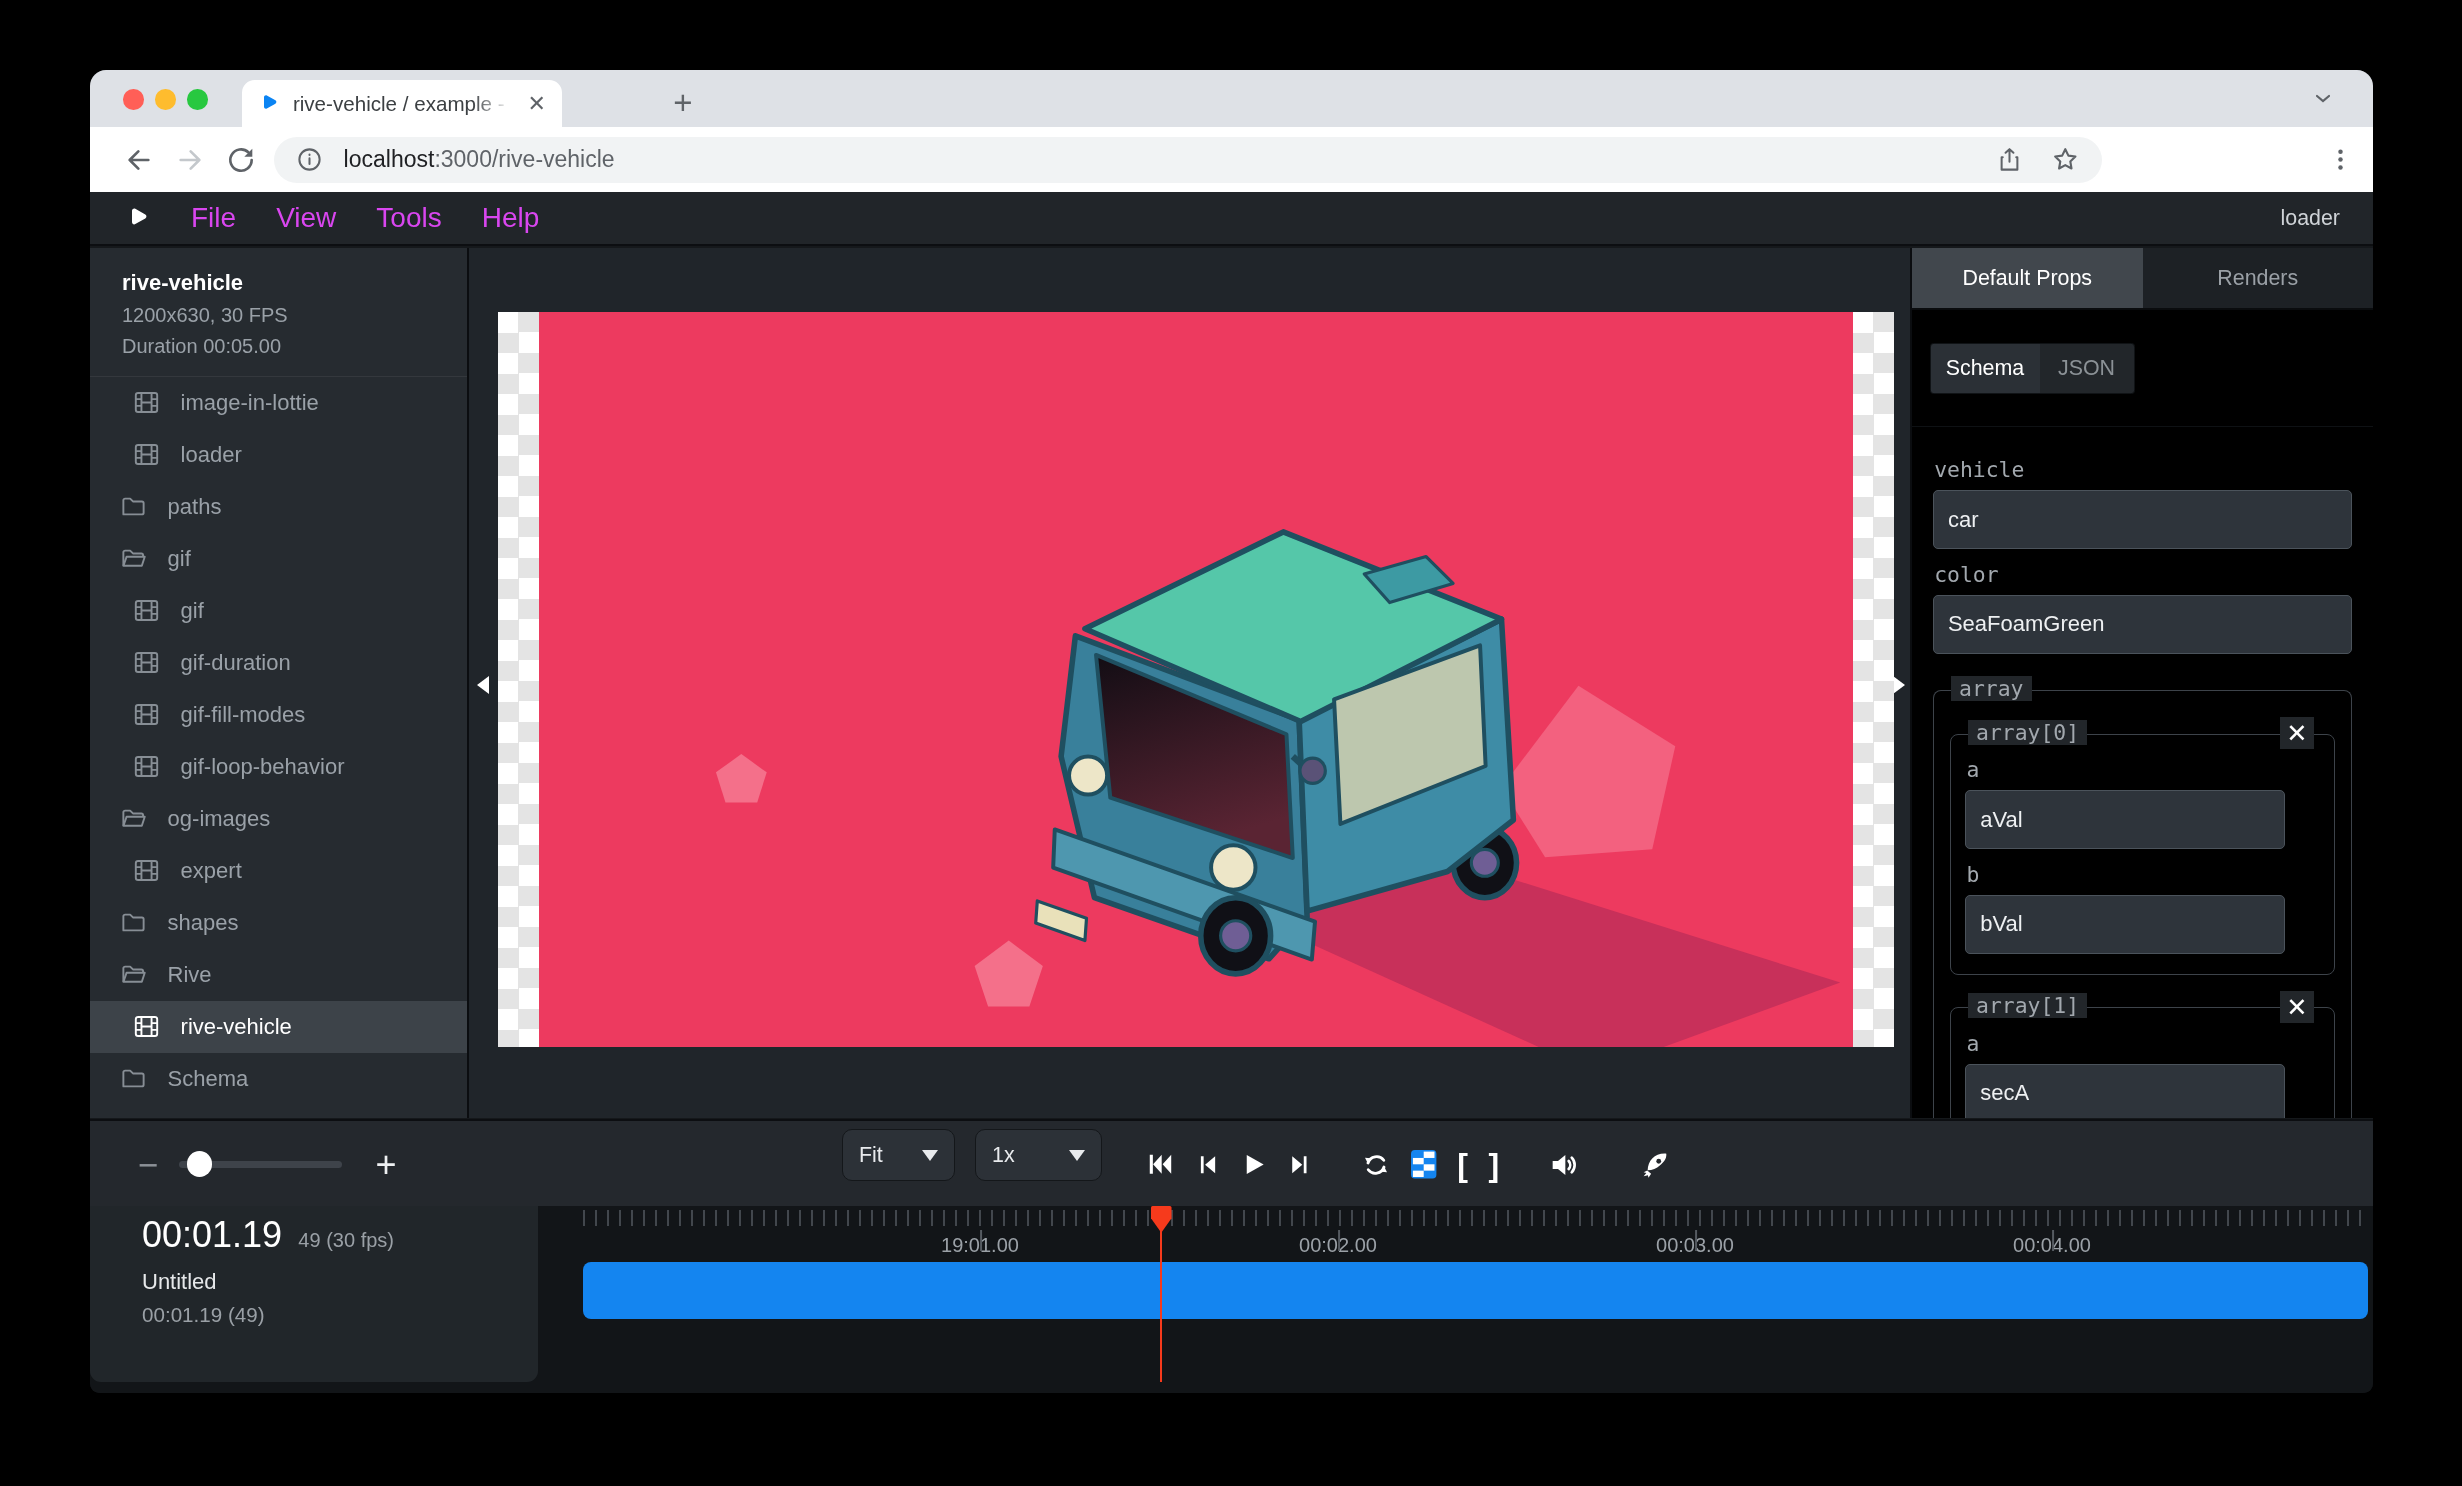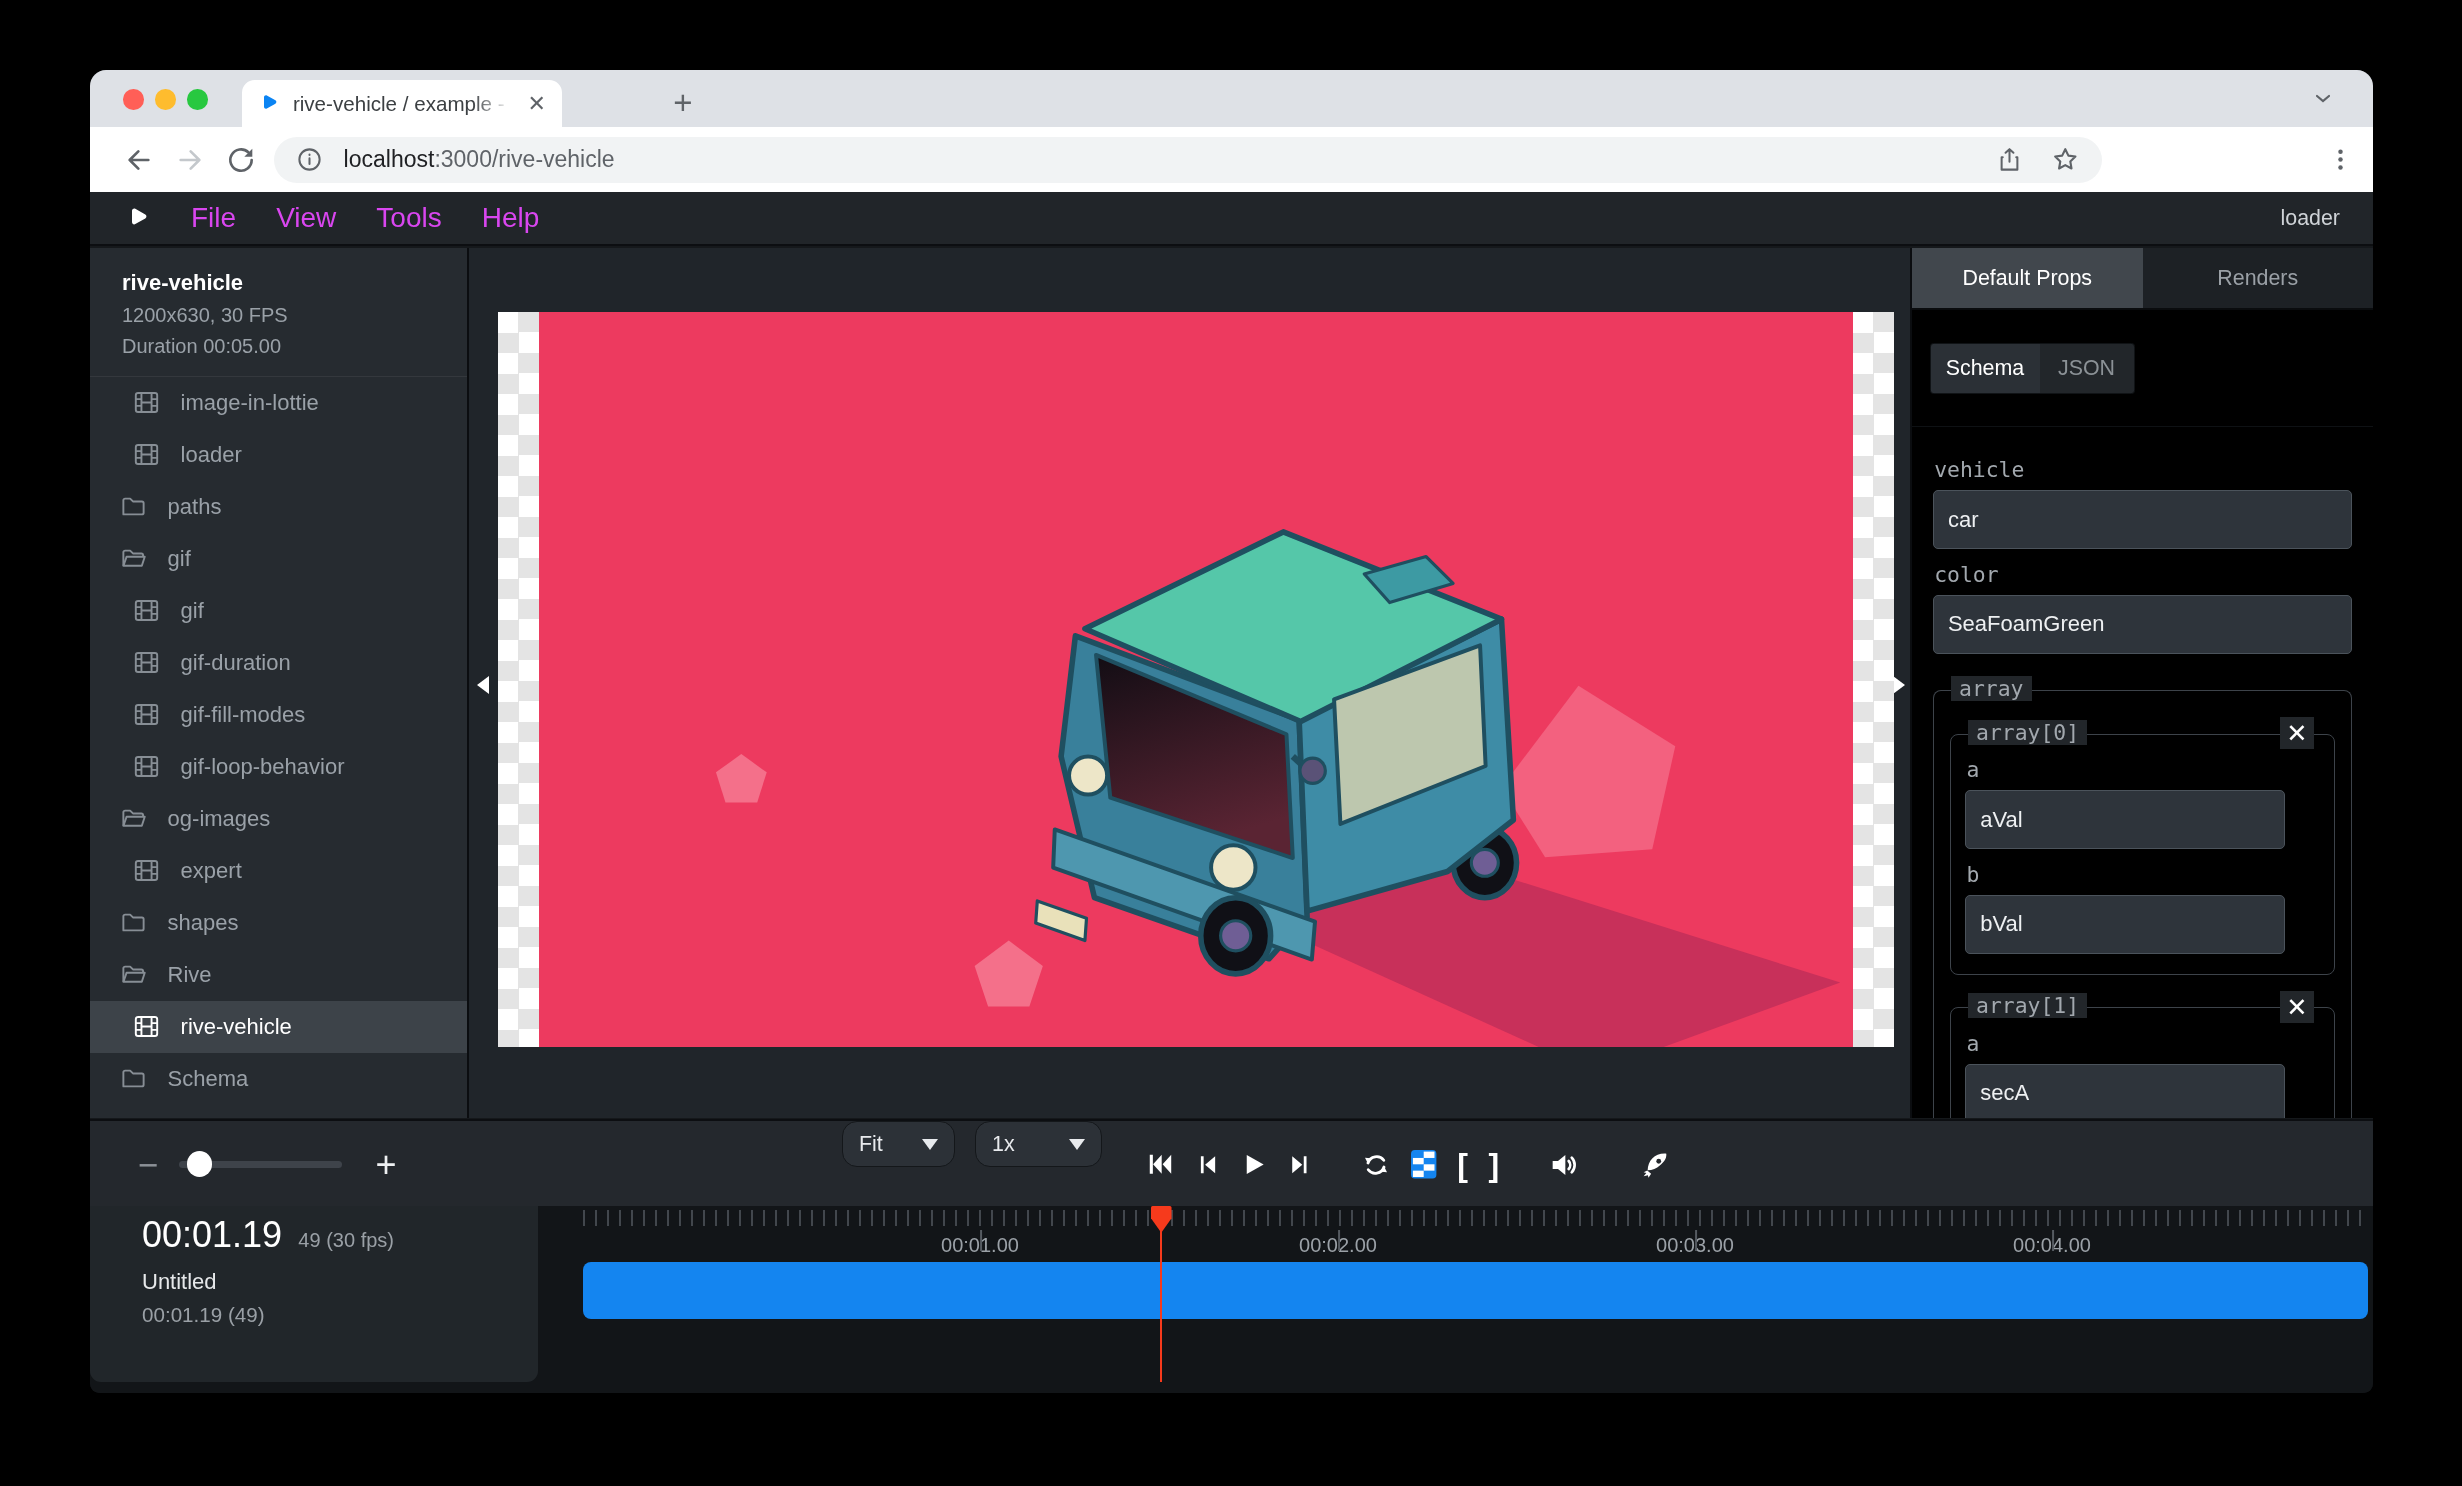--- a/index.html
+++ b/index.html
@@ -67,21 +67,21 @@
   #array-outer{margin-top:36px;padding:11px 16px 24px 16px;border-bottom:none;height:492px;}
   .array-item{margin-top:32px;padding:9.5px 14.3px 20.6px 14.3px;}
   .array-item .finput{width:320px;}
   
   #transport{position:absolute;left:0;top:1049px;width:100%;height:87px;background:#24282d;border-top:2.4px solid #0c0e11;}
   #zoomctl{position:absolute;left:38px;top:0;height:87px;display:flex;align-items:center;}
   #zoom-minus{color:#8b9096;font-size:35px;width:40px;text-align:center;}
   #zoom-track{position:relative;width:163px;height:7.1px;background:#3e434a;border-radius:4px;margin:0 11px;}
   #zoom-knob{position:absolute;left:8px;top:-9.5px;width:25.4px;height:25.4px;border-radius:50%;background:#fff;}
   #zoom-plus{color:#eef0f2;font-size:36px;width:44px;text-align:center;margin-left:11px;}
-  .selectbox{position:absolute;top:0;height:46px;background:#2c3137;border:1.6px solid #14171a;border-radius:15px;display:flex;align-items:center;justify-content:space-between;padding:0 16px;color:#e8eaed;font-size:21.4px;}
+  .selectbox{position:absolute;top:8px;height:52px;background:#2c3137;border:1.6px solid #14171a;border-radius:10px;display:flex;align-items:center;justify-content:space-between;padding:0 16px;color:#e8eaed;font-size:21.4px;}
   .tri-down{width:0;height:0;border-left:8.7px solid transparent;border-right:8.7px solid transparent;border-top:11px solid #e8eaed;}
   #tbtns{position:absolute;left:1055px;top:0;height:87px;display:flex;align-items:center;gap:20.6px;color:#fff;}
   .tbtn{display:flex;align-items:center;justify-content:center;}
   .bracket{font-size:32px;font-weight:600;color:#fff;line-height:32px;}
   
   #timeline{position:absolute;left:0;top:1136px;width:100%;height:187px;background:#121518;}
   #tl-left{position:absolute;left:0;top:0;width:448px;height:176px;background:#21262a;border-radius:0 0 11px 11px;padding:8px 0 0 52px;}
   #tl-time{color:#fff;font-size:36px;display:inline-block;}
   #tl-frame{color:#9aa0a6;font-size:20px;margin-left:12.7px;}
   #tl-track-name{color:#e6e8ea;font-size:22px;margin-top:12.7px;}
@@ -479,21 +479,21 @@
 
     <div id="timeline">
       <div id="tl-left">
         <span id="tl-time">00:01.19</span>
         <span id="tl-frame">49 (30 fps)</span>
         <div id="tl-track-name">Untitled</div>
         <div id="tl-track-range">00:01.19 (49)</div>
       </div>
 
       <div id="ruler">
-        <div class="rlabel" style="left:397px"><div class="rtick"></div><span>00:01.00</span></div>
+        <div class="rlabel" style="left:397px"><div class="rtick"></div><span>19:01.00</span></div>
         <div class="rlabel" style="left:755px"><div class="rtick"></div><span>00:02.00</span></div>
         <div class="rlabel" style="left:1112px"><div class="rtick"></div><span>00:03.00</span></div>
         <div class="rlabel" style="left:1469px"><div class="rtick"></div><span>00:04.00</span></div>
       </div>
 
       <div id="track"></div>
 
       <div id="playhead-line"></div>
       <div id="playhead-pin">
         <svg class="icon" width="21.4" height="28.6" viewBox="0 0 27 36">

